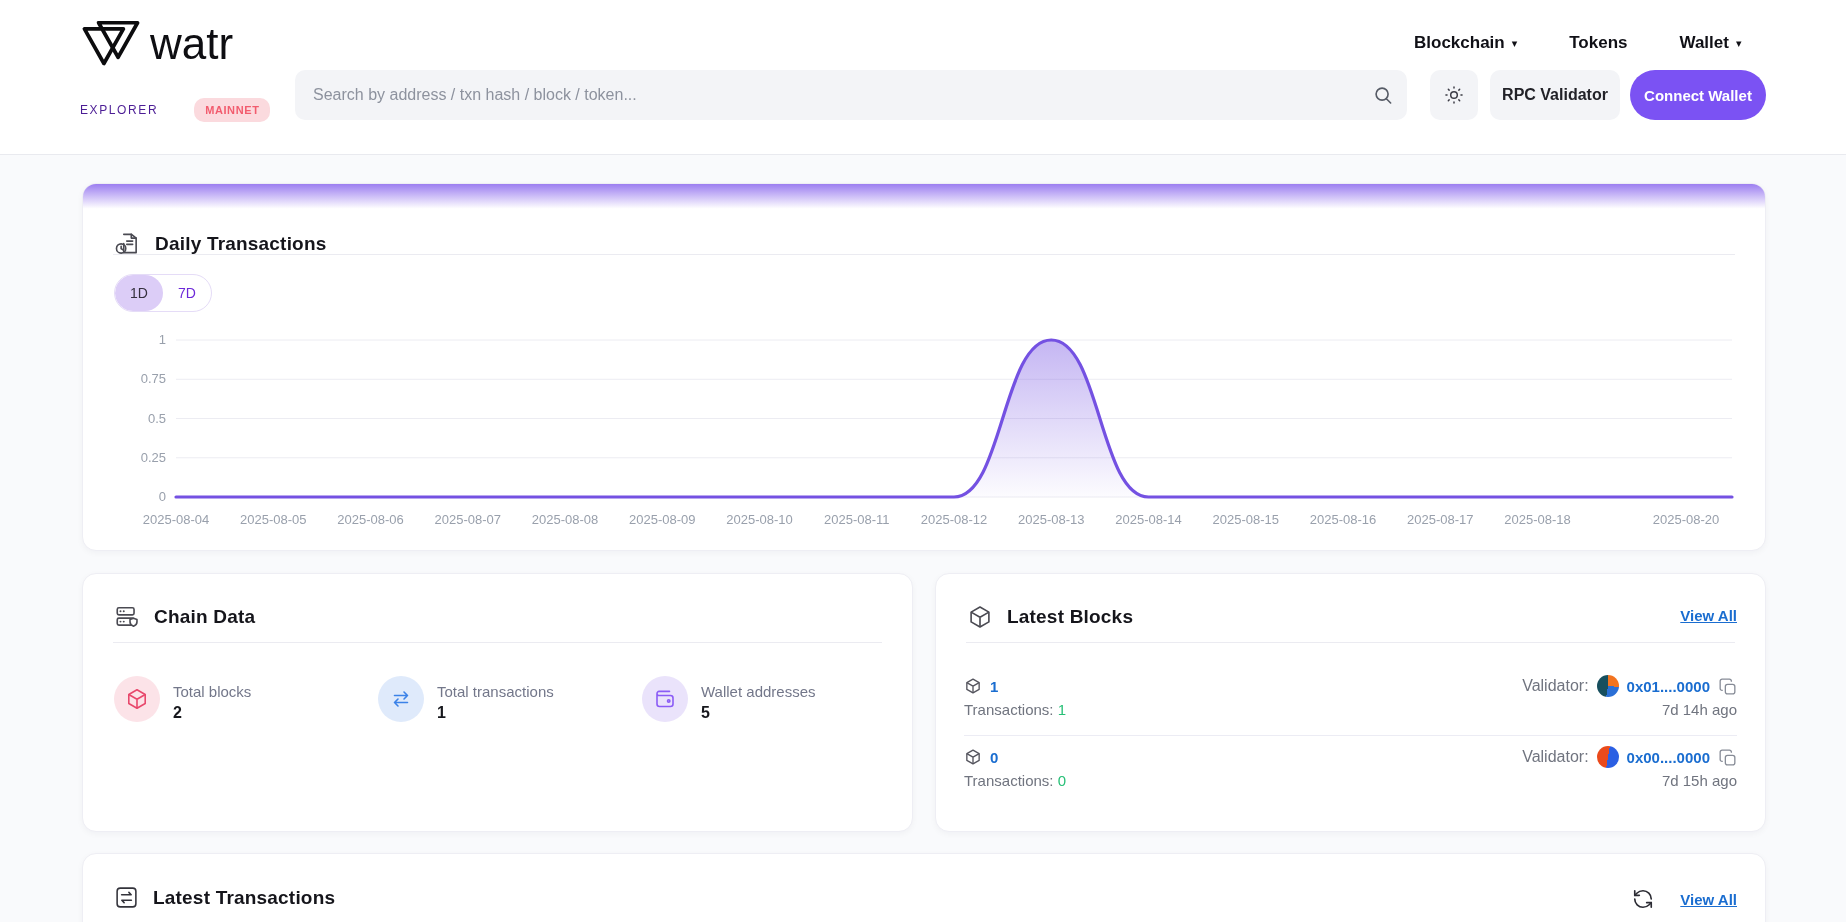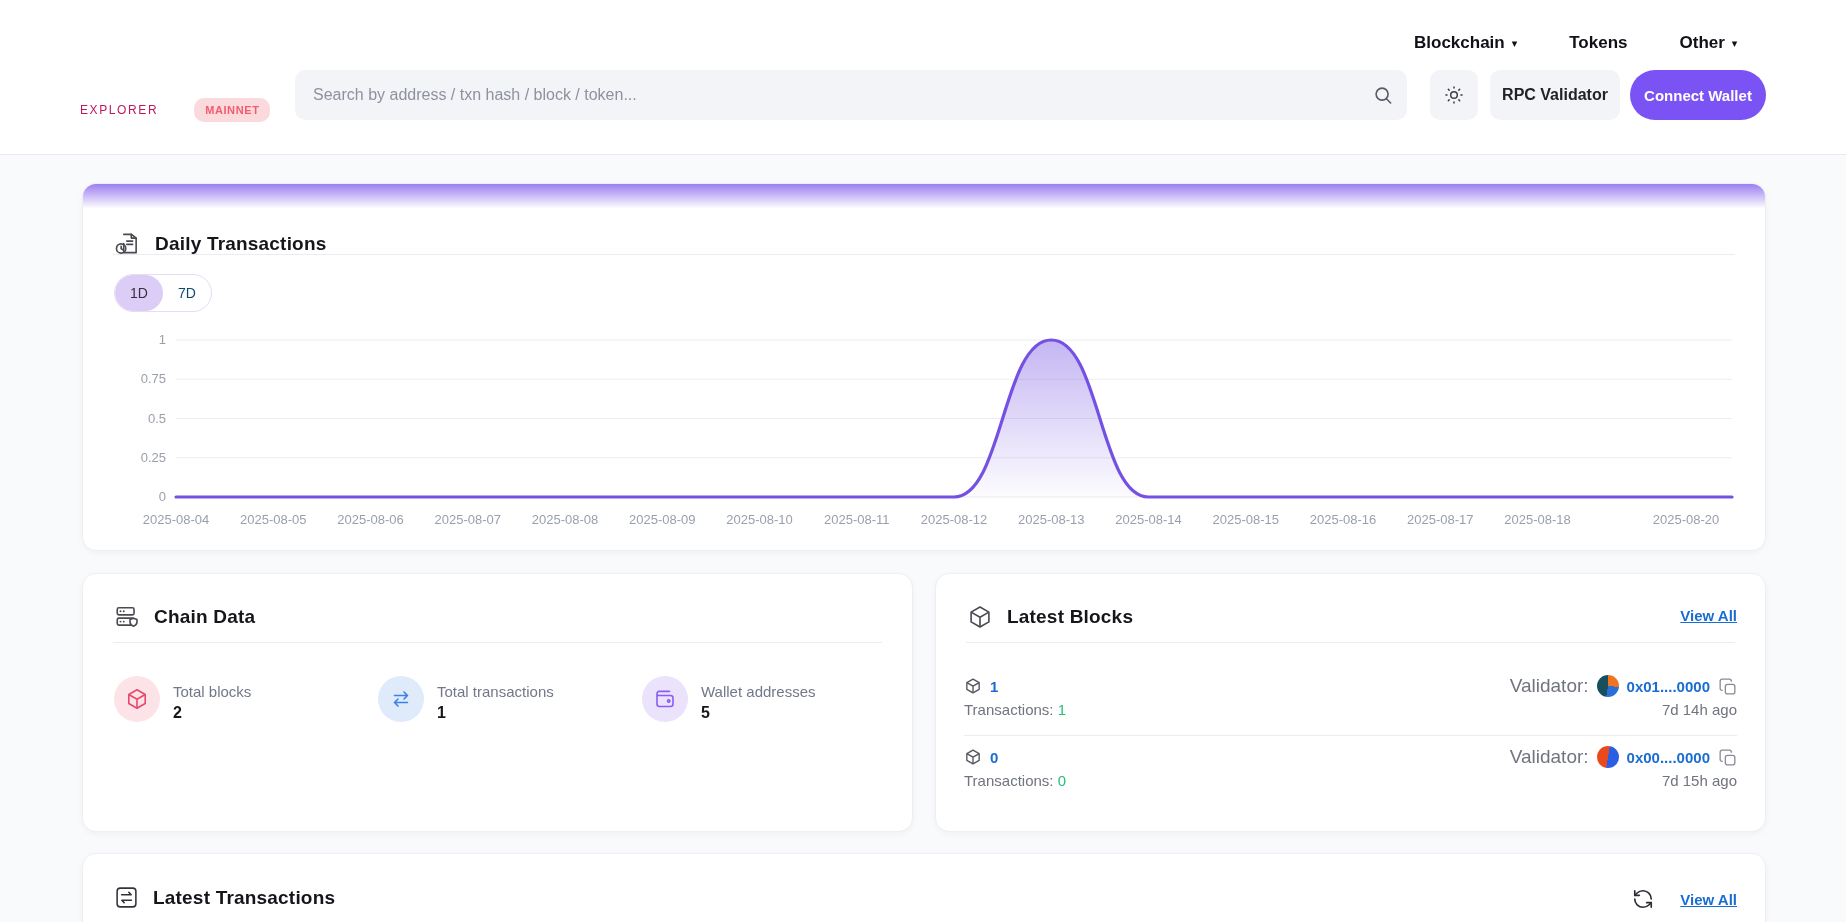--- a/index.html
+++ b/index.html
@@ -13,21 +13,21 @@
   }
 
   
   .header {
     position: absolute; left:0; top:0; width:1846px; height:155px;
     background:#ffffff; border-bottom:1px solid #e9eaef;
   }
   .logo-row { position:absolute; left:80px; top:14px; display:flex; align-items:center; gap:8px; cursor:pointer;}
   .logo-text { font-size:44px; font-weight:500; color:#0e0e12; letter-spacing:0; }
   .logo-sub { position:absolute; left:80px; top:98px; display:flex; align-items:center; gap:36px; }
-  .explorer-label { font-size:12px; letter-spacing:1.6px; color:#be185d; font-weight:500; }
+  .explorer-label { font-size:12px; letter-spacing:1.6px; color:#4c1d95; font-weight:500; }
   .net-badge {
     font-size:11px; font-weight:700; letter-spacing:0.6px;
     color:var(--badge-text,#f25c6e); background:var(--badge-bg,#fbdade);
     padding:6px 11px; border-radius:10px;
   }
   .search {
     position:absolute; left:295px; top:70px; width:1112px; height:50px;
     background:#f3f4f7; border-radius:10px;
   }
   .search input {
@@ -68,21 +68,21 @@
   .grad-strip { position:absolute; left:0; right:0; top:0; height:26px;
     background:linear-gradient(180deg, var(--accent-soft,#9c7ef0) 0%, rgba(255,255,255,0) 95%);
   }
   .card-daily .card-head { top:46px; }
   .card-daily .divider { top:70px; }
   .range-toggle {
     position:absolute; left:31px; top:90px; display:inline-flex; height:38px;
     border:1.5px solid #e5dcf7; border-radius:20px; background:#fff; overflow:hidden;
   }
   .range-toggle button {
-    border:none; background:transparent; width:48px; font-size:14px; color:#0c4a6e;
+    border:none; background:transparent; width:48px; font-size:14px; color:#6d28d9;
     cursor:pointer; border-radius:20px; font-family:"Liberation Sans","DejaVu Sans",sans-serif;
   }
   .range-toggle button.on { background:#dccdf7; color:#35303e; font-weight:500; }
   #tx-chart { position:absolute; left:33px; top:148px; }
   #tx-chart text { font-size:13px; fill:#99a0ac; font-family:"Liberation Sans","DejaVu Sans",sans-serif; }
 
   .card-chain  { left:82px;  top:573px; width:831px; height:259px; }
   .card-blocks { left:935px; top:573px; width:831px; height:259px; }
 
   .stats {
@@ -98,37 +98,44 @@
   .card-blocks .view-all { position:absolute; right:28px; top:33px; }
 
   .block-row { position:absolute; left:28px; right:28px; height:46px; display:flex; justify-content:space-between; }
   .block-row.r0 { top:101px; } .block-row.r1 { top:172px; }
   .row-divider { position:absolute; left:28px; right:28px; top:161px; height:1px; background:#ececf4; }
   .b-line1 { display:flex; align-items:center; gap:8px; height:22px; }
   .b-line2 { margin-top:4px; font-size:15px; color:#70747f; }
   .b-right { text-align:right; }
   .b-right .b-line1 { justify-content:flex-end; }
   .blk-link { font-size:15px; font-weight:700; color:var(--link,#1a6dd0); cursor:pointer; }
-  .gray-lb { font-size:19px; color:#70747f; }
+  .gray-lb { font-size:16px; color:#70747f; }
   .green { color:var(--positive,#27c077); }
   .avatar { width:22px; height:22px; border-radius:50%; display:inline-block; }
   .copy-ic { cursor:pointer; display:flex; }
 
   .card-latest { left:82px; top:853px; width:1684px; height:130px; }
   .card-latest .card-head { top:31px; }
   .latest-controls { position:absolute; right:28px; top:34px; display:flex; align-items:center; gap:26px; }
   .refresh-ic { cursor:pointer; display:flex; }
 
   svg.ic { display:block; }
 </style>
 </head>
 <body>
 
 <div class="header">
 
+  <div class="logo-row">
+    <svg class="ic" width="62" height="60" viewBox="0 0 70 62" fill="none" stroke="#0c0c0e" stroke-width="4.2" stroke-linejoin="round">
+      <path d="M5 14 H49 L27 53 Z"></path>
+      <path d="M21 7 H65 L43 46 Z"></path>
+    </svg>
+    <span class="logo-text">watr</span>
+  </div>
   <div class="logo-sub">
     <span class="explorer-label">EXPLORER</span>
     <span class="net-badge">MAINNET</span>
   </div>
 
   <div class="search">
     <input placeholder="Search by address / txn hash / block / token..." style="">
     <span class="search-ic">
       <svg class="ic" width="20" height="20" viewBox="0 0 22 22" fill="none" stroke="#565b66" stroke-width="1.8" stroke-linecap="round">
         <circle cx="10" cy="10" r="6.6"></circle>
@@ -139,21 +146,21 @@
 
   <div class="nav">
     <div class="nav-item">
       <span>Blockchain</span>
       <span class="chev">▾</span>
     </div>
     <div class="nav-item">
       <span>Tokens</span>
     </div>
     <div class="nav-item">
-      <span>Other</span>
+      <span>Wallet</span>
       <span class="chev">▾</span>
     </div>
   </div>
 
   <button class="icon-btn theme-btn">
     <svg class="ic" width="22" height="22" viewBox="0 0 24 24" fill="none" stroke="#3c3c46" stroke-width="1.6" stroke-linecap="round">
       <circle cx="12" cy="12" r="3.6"></circle>
       <path d="M12 3.2v1.2M12 19.6v1.2M3.2 12h1.2M19.6 12h1.2M5.8 5.8l.9.9M17.3 17.3l.9.9M18.2 5.8l-.9.9M6.7 17.3l-.9.9"></path>
     </svg>
   </button>

